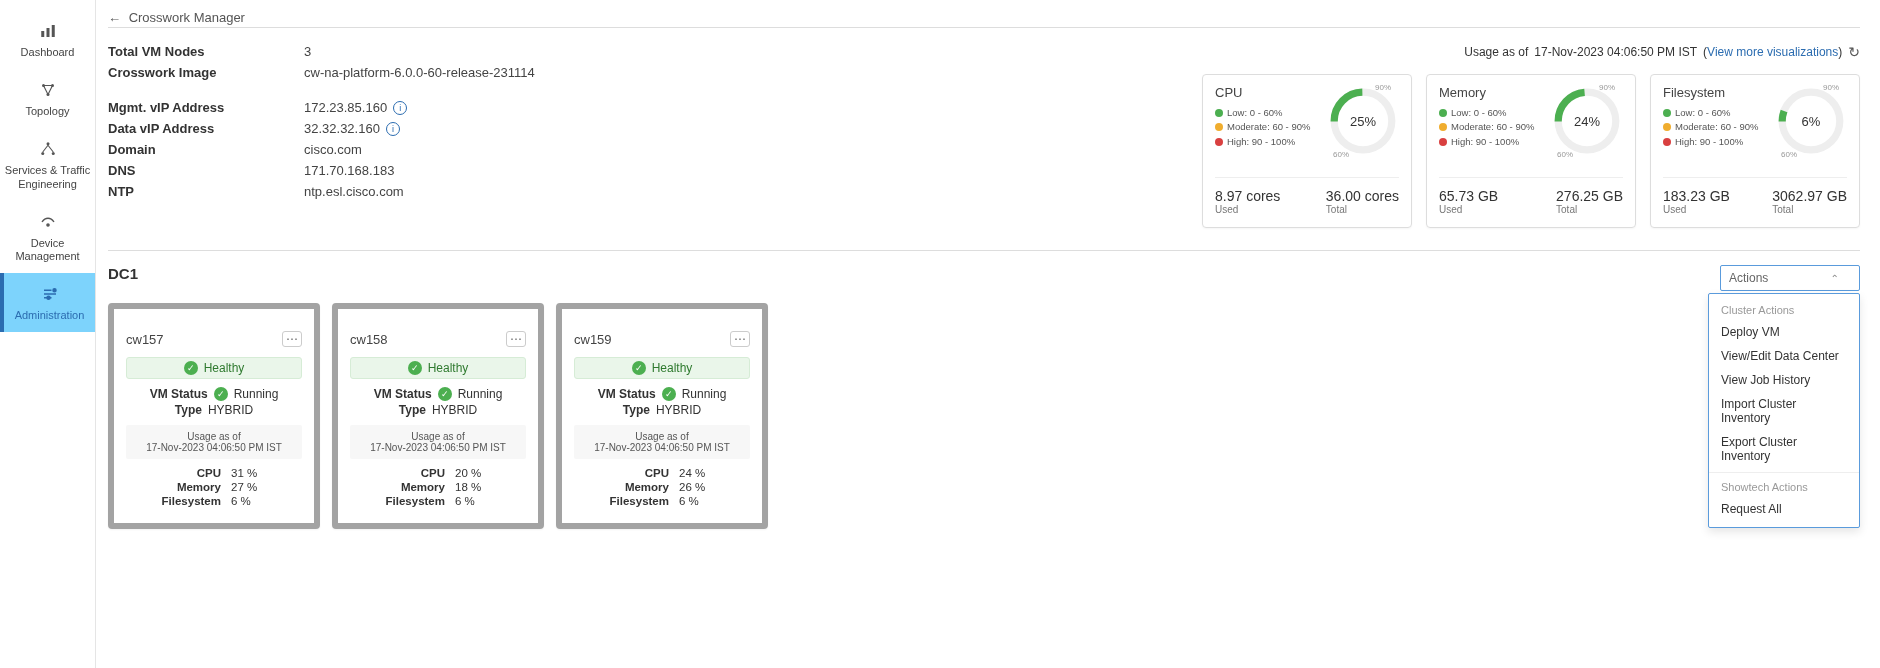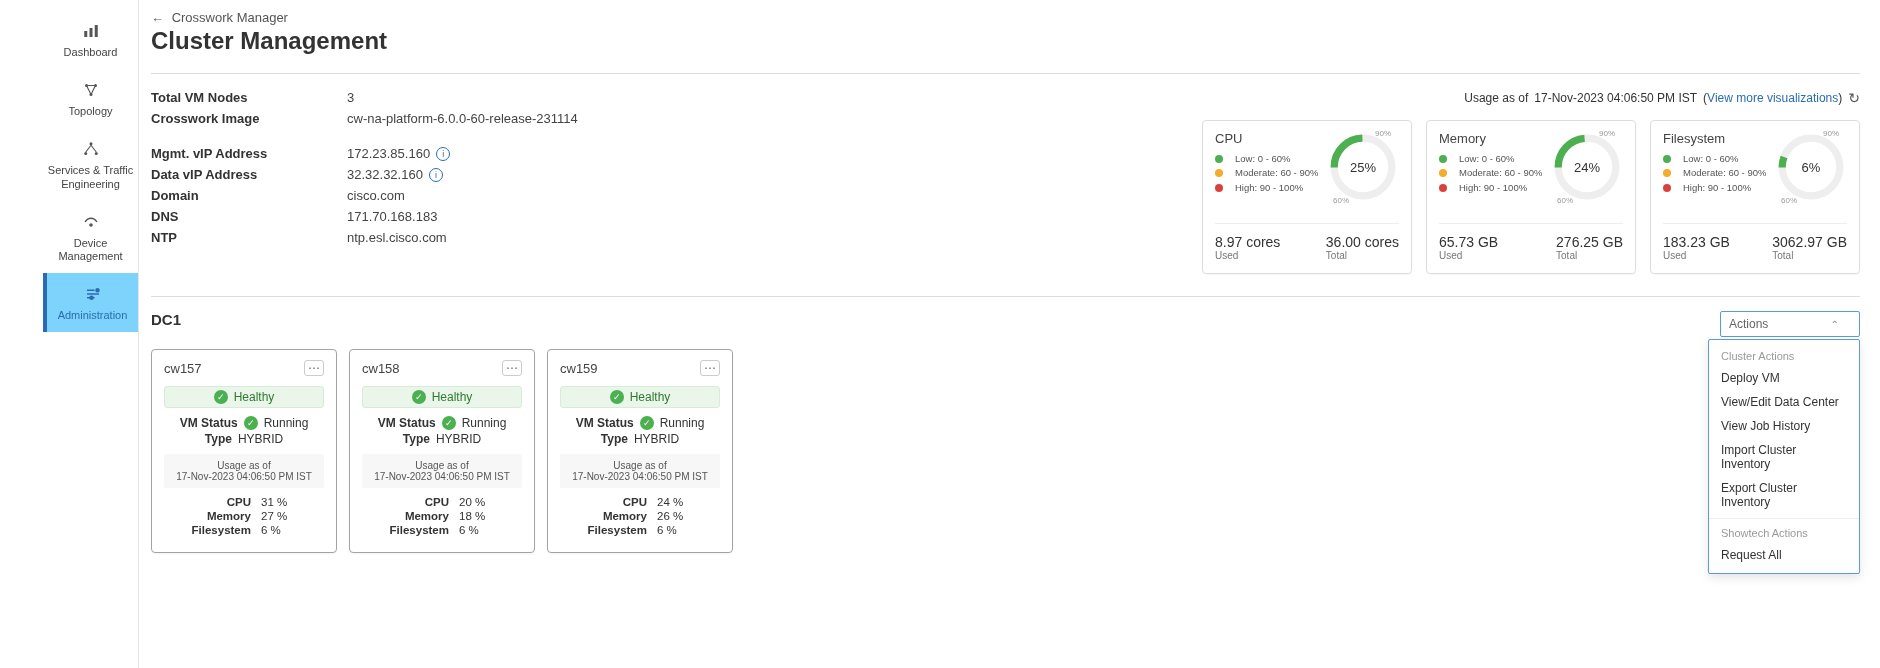--- a/index.html
+++ b/index.html
@@ -1,19 +1,19 @@
 <!DOCTYPE html>
 <html><head>
 <meta charset="utf-8">
 <style>
   * { box-sizing: border-box; margin: 0; padding: 0; }
   body { font-family: "Segoe UI", Arial, sans-serif; font-size: 13px; color: #333; background: #fff; }
   .layout { display: flex; height: 668px; width: 1880px; overflow: hidden; }
   
-  .sidebar { width: 96px; border-right: 1px solid #e5e5e5; display: flex; flex-direction: column; padding-top: 10px; margin-left: 43px; }
+  .sidebar { width: 96px; border-right: 1px solid #e5e5e5; display: flex; flex-direction: column; padding-top: 10px; }
   .nav-item { display: flex; flex-direction: column; align-items: center; justify-content: center; padding: 10px 4px; cursor: pointer; text-align: center; font-size: 11px; color: #444; gap: 4px; }
   .nav-item.selected { background: #7dd3fc; border-left: 4px solid #2b6cb0; color: #2b6cb0; }
   .nav-item .icon-box { width: 22px; height: 22px; display: flex; align-items: center; justify-content: center; font-size: 18px; color: #555; }
   .nav-item.selected .icon-box { color: #2b6cb0; }
   .nav-label { line-height: 1.2; }
   
   .main { flex: 1; padding: 10px 20px 0 12px; position: relative; overflow-y: auto; }
   .crumb { font-size: 13px; color: #555; margin-bottom: 2px; }
   .crumb .arrow { margin-right: 4px; }
   h1.page-title { font-size: 24px; font-weight: 700; margin-bottom: 18px; }
@@ -27,21 +27,21 @@
   .kv { display: grid; grid-template-columns: 180px auto; row-gap: 6px; column-gap: 16px; font-size: 13px; }
   .kv .k { font-weight: 600; color: #333; }
   .kv .v { color: #444; display: flex; align-items: center; gap: 6px; }
   .info-dot { width: 14px; height: 14px; border-radius: 50%; border: 1px solid #2b6cb0; color: #2b6cb0; font-size: 9px; display: inline-flex; align-items: center; justify-content: center; cursor: pointer; }
   
   .metrics-row { display: flex; gap: 14px; margin-top: 6px; }
   .metric-card { width: 210px; border: 1px solid #ddd; border-radius: 4px; padding: 10px 12px 12px 12px; box-shadow: 0 1px 2px rgba(0,0,0,0.04); }
   .metric-top { display: flex; justify-content: space-between; align-items: flex-start; }
   .metric-title { font-size: 13px; color: #444; margin-bottom: 6px; }
   .legend-list { font-size: 9.5px; color: #555; line-height: 1.5; }
-  .legend-row { display: flex; align-items: center; gap: 12px; }
+  .legend-row { display: flex; align-items: center; gap: 4px; }
   .dot { width: 8px; height: 8px; border-radius: 50%; }
   .dot.low { background: #4caf50; }
   .dot.mod { background: #f0ad2e; }
   .dot.high { background: #d94040; }
   .gauge-wrap { position: relative; width: 72px; height: 72px; }
   .gauge-label { position: absolute; top: 50%; left: 50%; transform: translate(-50%,-50%); font-size: 13px; color: #333; }
   .gauge-tick { position: absolute; font-size: 8px; color: #999; }
   .tick90 { top: -2px; right: 8px; }
   .tick60 { bottom: -2px; left: 6px; }
   .metric-bottom { display: flex; justify-content: space-between; border-top: 1px solid #eee; margin-top: 20px; padding-top: 10px; }
@@ -54,21 +54,21 @@
   
   .actions-box { position: relative; width: 140px; }
   .actions-select { width: 100%; height: 26px; border: 1px solid #5a9bdc; border-radius: 2px; padding: 2px 20px 2px 8px; color: #666; font-size: 12px; cursor: pointer; background: #fff; display: flex; align-items: center; justify-content: space-between; }
   .actions-select .chev { color: #888; font-size: 10px; }
   .actions-menu { position: absolute; right: 0; top: 28px; width: 152px; border: 1px solid #5a9bdc; border-radius: 2px; background: #fff; box-shadow: 0 4px 10px rgba(0,0,0,0.1); z-index: 10; padding: 6px 0; }
   .menu-header { font-size: 11px; color: #999; padding: 4px 12px 4px 12px; }
   .menu-item { font-size: 12px; color: #333; padding: 5px 12px; cursor: pointer; }
   .menu-div { border-top: 1px solid #eee; margin: 4px 0; }
   
   .nodes-row { display: flex; gap: 12px; margin-top: 12px; }
-  .node-card { width: 186px; border: 1px solid #a3a3a3; border-radius: 4px; padding: 10px 12px 14px 12px; box-shadow: 0 1px 2px rgba(0,0,0,0.05); position: relative; }
+  .node-card { width: 212px; border: 6px solid #a3a3a3; border-radius: 4px; padding: 22px 12px 14px 12px; box-shadow: 0 1px 2px rgba(0,0,0,0.05); position: relative; }
   .node-top { display: flex; justify-content: space-between; align-items: center; }
   .node-name { font-size: 13px; color: #444; }
   .node-menu { width: 20px; height: 16px; border: 1px solid #ccc; border-radius: 3px; display: flex; align-items: center; justify-content: center; font-size: 12px; color: #666; cursor: pointer; }
   .health-pill { margin-top: 10px; background: #eaf6ea; border: 1px solid #d6ecd6; border-radius: 3px; display: flex; align-items: center; justify-content: center; gap: 6px; font-size: 12px; color: #2f7a2f; padding: 3px 0; }
   .green-check { width: 14px; height: 14px; border-radius: 50%; background: #4caf50; color: #fff; font-size: 9px; display: inline-flex; align-items: center; justify-content: center; }
   .node-kv { margin-top: 8px; font-size: 12px; text-align: center; }
   .node-kv .row { display: flex; justify-content: center; align-items: center; gap: 6px; margin: 2px 0; }
   .node-kv .lbl { font-weight: 700; }
   .usage-box { background: #f7f7f7; border-radius: 2px; margin-top: 8px; padding: 6px 4px; text-align: center; font-size: 10px; color: #555; }
   .node-stats { margin-top: 8px; font-size: 11.5px; }
@@ -134,21 +134,20 @@
       </span>
       <span class="nav-label">Administration</span>
     </div>
   </div>
 
   <div class="main">
     <div class="crumb">
       <span class="arrow">←</span>
       <span>Crosswork Manager</span>
     </div>
-    <h1 class="page-title">Cluster Management</h1>
 
     <div class="content-card">
       <div class="top-row">
         <div>
           <div class="kv">
             <div class="k">Total VM Nodes</div>
             <div class="v">3</div>
             <div class="k">Crosswork Image</div>
             <div class="v">cw-na-platform-6.0.0-60-release-231114</div>
             <div class="k" style="margin-top:14px">Mgmt. vIP Address</div>

